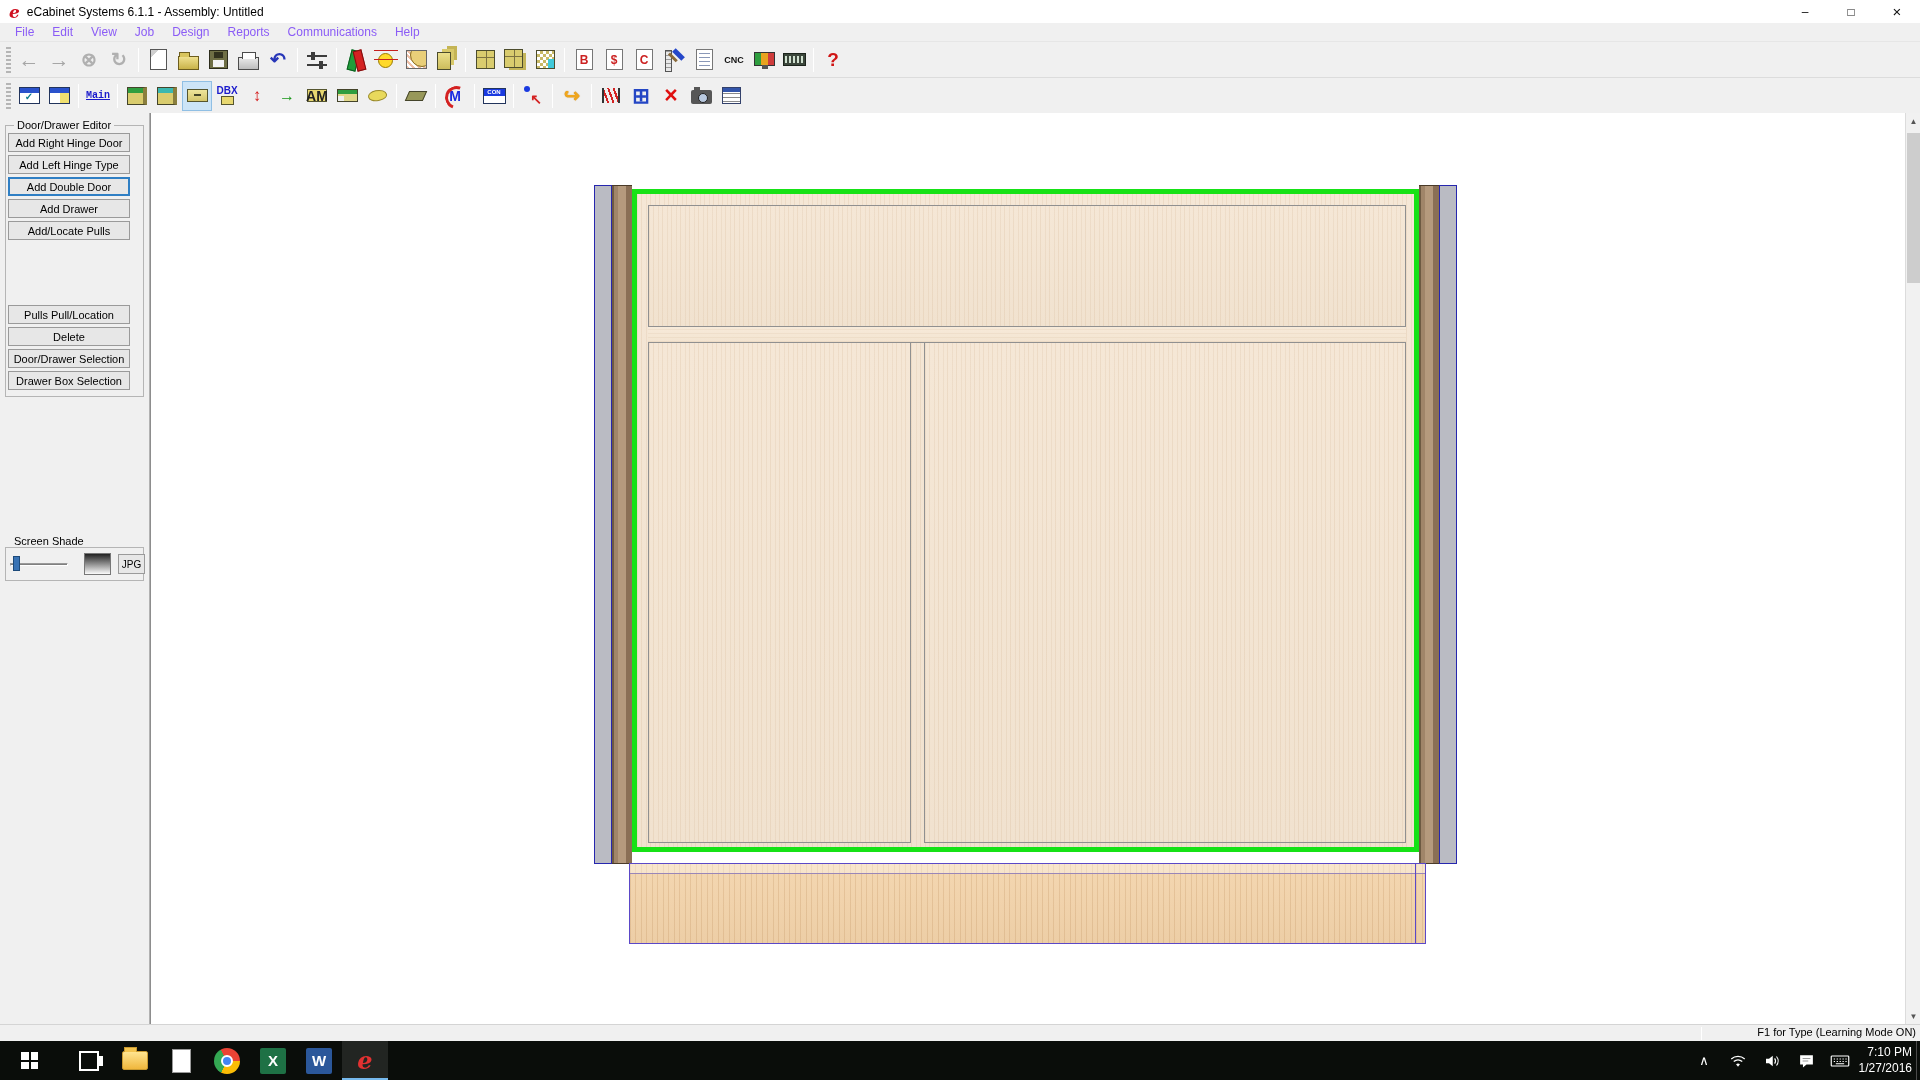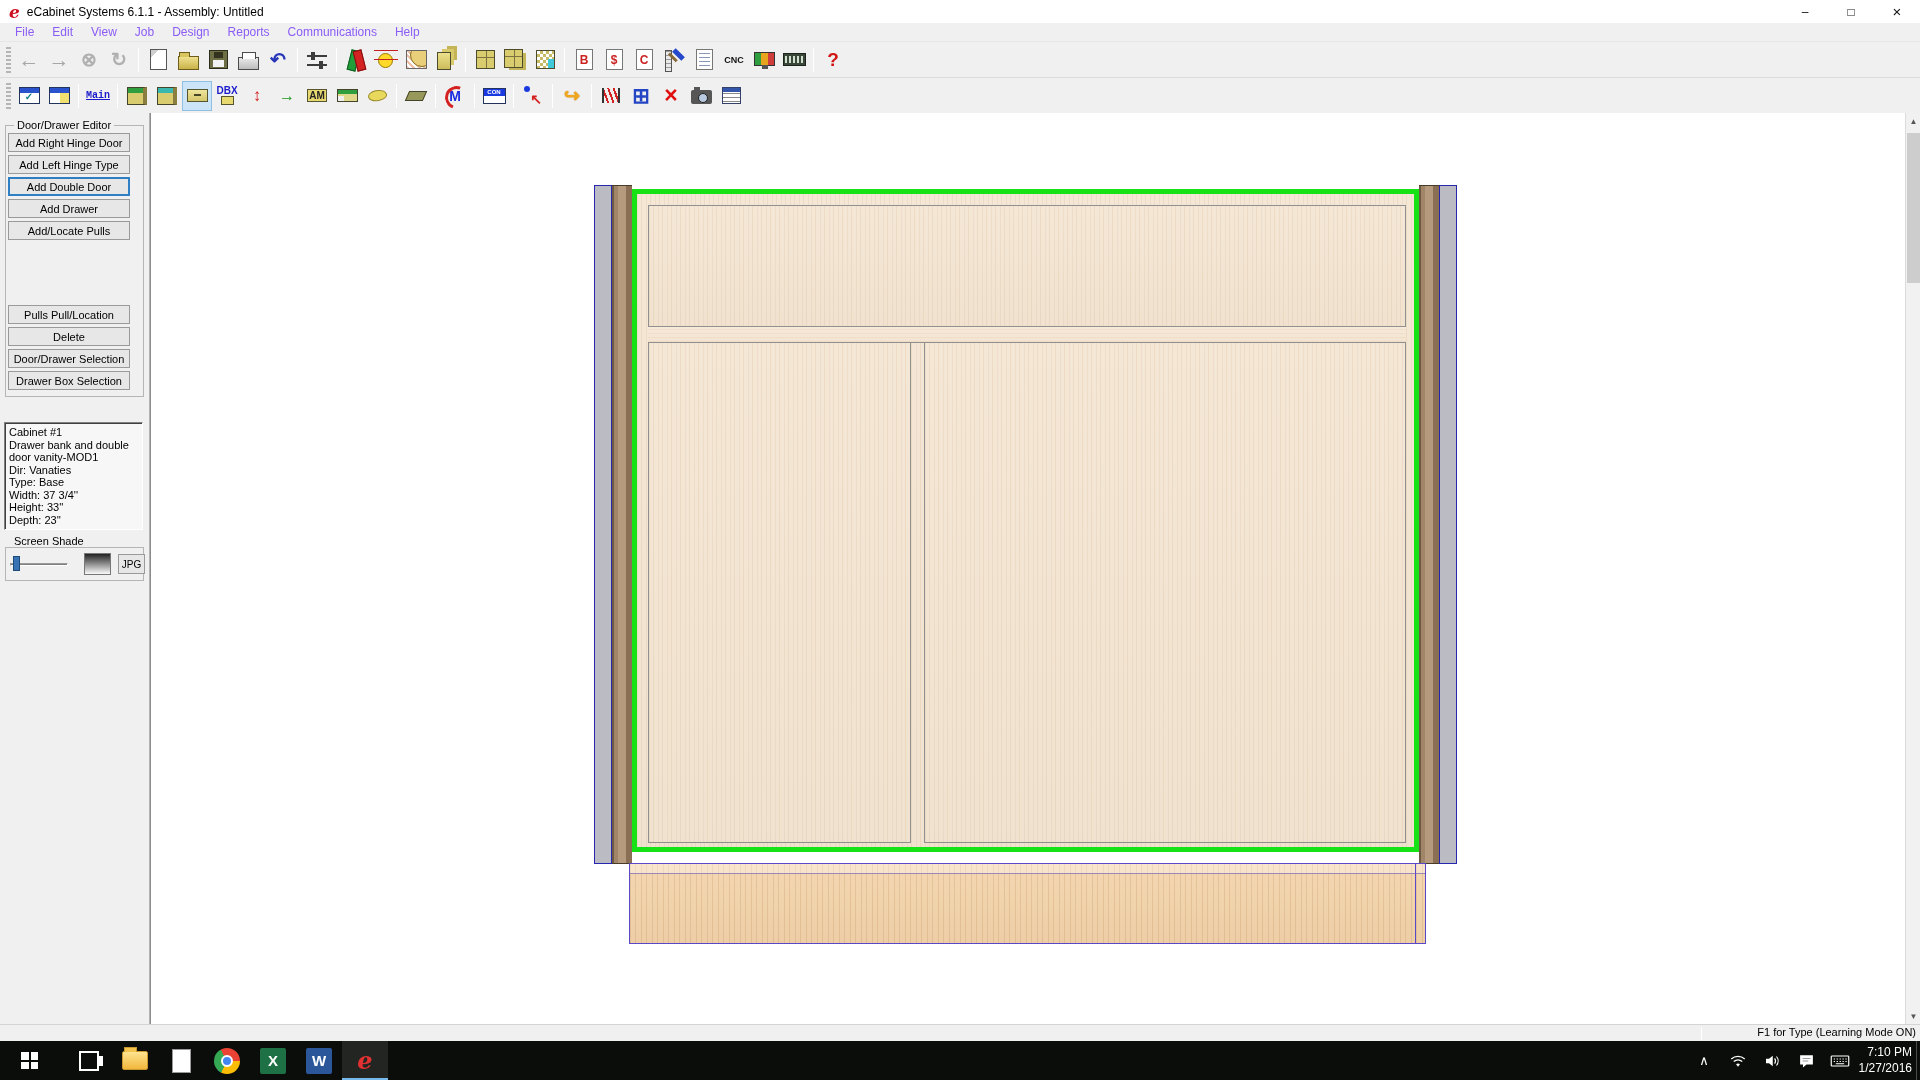--- a/index.html
+++ b/index.html
@@ -86,21 +86,21 @@
   .ic-cabinet-green,.ic-cabinet-teal{width:20px;height:18px;border:1px solid #44442a;border-right:4px solid #8a7f3e;background:linear-gradient(#2f9e3f 0 5px,#d9cc6e 5px);}
   .ic-cabinet-teal{background:linear-gradient(#3ab8b0 0 5px,#d9cc6e 5px);}
   .ic-drawer-editor{width:21px;height:13px;background:linear-gradient(#efe59c,#d4c66c);border:1px solid #55552f;position:relative;}
   .ic-drawer-editor::before{content:"";position:absolute;left:6px;top:4px;width:7px;height:2px;background:#454528;}
   .ic-dbx{flex-direction:column;font-size:10px;color:#1a1acc;line-height:8px;}
   .ic-dbx::after{content:"";width:11px;height:7px;background:#e8d870;border:1px solid #55552f;margin-top:1px;}
   .ic-panel-arrows{color:#d41616;font-size:17px;}
   .ic-panel-arrows::before{content:"";position:absolute;left:2px;top:3px;width:6px;height:18px;background:#e5daa0;border:1px solid #6d5d1d;z-index:-1;}
   .ic-board-arrow{color:#179617;font-size:16px;}
   .ic-board-arrow::before{content:"";position:absolute;left:2px;bottom:3px;width:18px;height:8px;background:#cfc06a;border:1px solid #55552f;transform:skewX(-25deg);z-index:-1;}
-  .ic-am{font-size:10px;color:#222;background:#e8d870;border:1px solid #55552f;width:20px;height:13px;}
+  .ic-am{font-size:14px;color:#222;background:#e8d870;border:1px solid #55552f;width:20px;height:13px;}
   .ic-crown-molding{width:21px;height:13px;border:1px solid #44442a;background:linear-gradient(#2f9e3f 0 4px,#e0d78a 4px);position:relative;}
   .ic-crown-molding::after{content:"";position:absolute;left:0;bottom:0;width:6px;height:5px;background:#f0f0f0;}
   .ic-curved-molding{width:19px;height:11px;background:#e8d95c;border:1px solid #9a8a2a;border-radius:50% 60% 45% 55%;transform:rotate(-12deg);}
   .ic-board-3d{width:18px;height:10px;background:#98985a;border:1px solid #44442a;transform:skewX(-24deg);}
   .ic-m-logo{color:#1a2ae0;font-size:14px;}
   .ic-m-logo::before{content:"";position:absolute;left:2px;top:2px;width:17px;height:17px;border:3px solid;border-color:#d42222 transparent transparent #d42222;border-radius:50%;transform:rotate(-24deg);}
   .ic-con-window{width:23px;height:16px;border:1px solid #22345c;background:linear-gradient(#1a3ae0 0 7px,#fff 7px);color:#fff;font-size:6px;line-height:7px;align-items:flex-start;justify-content:center;}
   .ic-locate-point{color:#d42222;font-size:14px;padding:6px 0 0 6px;}
   .ic-locate-point::before{content:"";position:absolute;left:3px;top:2px;width:6px;height:6px;border-radius:50%;background:#1a3ae0;}
   .ic-rotate-arrow{color:#f0a61d;font-size:19px;text-shadow:0 0 1px #b87700;}
@@ -395,30 +395,20 @@
         <div class="door-btn" style="top: 42px;">Add Left Hinge Type</div>
         <div class="door-btn focus" style="top: 64px;">Add Double Door</div>
         <div class="door-btn" style="top: 86px;">Add Drawer</div>
         <div class="door-btn" style="top: 108px;">Add/Locate Pulls</div>
         <div class="door-btn" style="top: 192px;">Pulls Pull/Location</div>
         <div class="door-btn" style="top: 214px;">Delete</div>
         <div class="door-btn" style="top: 236px;">Door/Drawer Selection</div>
         <div class="door-btn" style="top: 258px;">Drawer Box Selection</div>
       </div>
 
-    <div class="infobox" id="cabinfo">
-        <div>Cabinet #1</div>
-        <div>Drawer bank and double</div>
-        <div>door vanity-MOD1</div>
-        <div>Dir: Vanaties</div>
-        <div>Type: Base</div>
-        <div>Width: 37 3/4''</div>
-        <div>Height: 33''</div>
-        <div>Depth: 23''</div>
-      </div>
 
     <span class="group-label shade-label">Screen Shade</span>
     <div class="groupbox" id="shade-group"></div>
     <div class="slider-track"></div>
     <div class="slider-thumb"></div>
     <div class="shade-swatch"></div>
     <div class="jpg-btn">JPG</div>
   </div>
 
   <div class="canvas">

